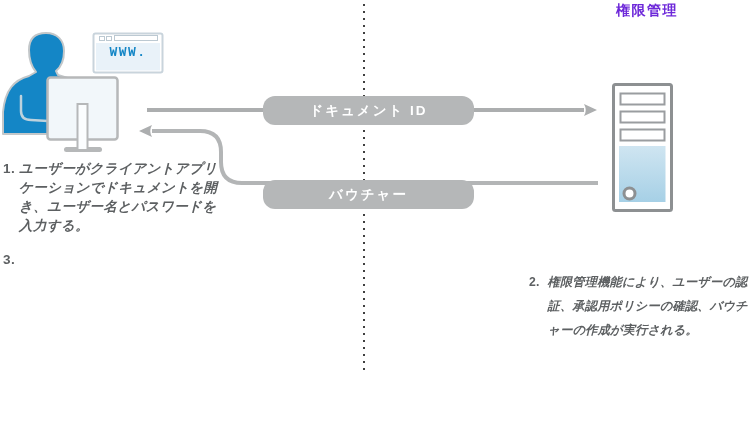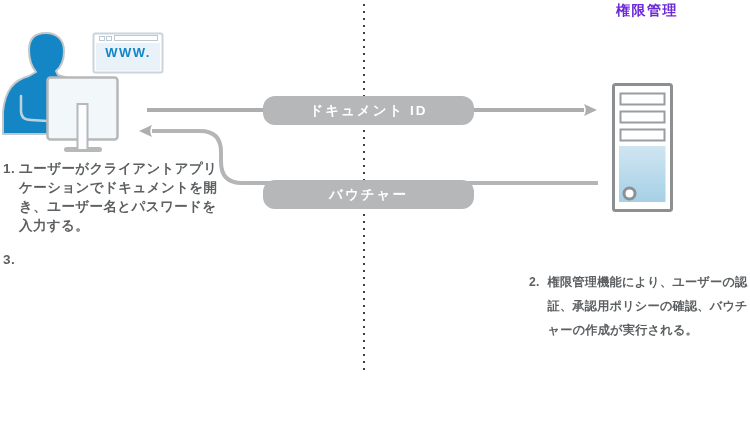--- a/index.html
+++ b/index.html
@@ -19,27 +19,27 @@
     color:#ffffff;font-size:13.5px;font-weight:bold;letter-spacing:2px;text-align:right;
   }
   .pill.docid{top:96px;}
   .pill.voucher{top:168px;margin-top:12px;}
   .server-title{
     position:absolute;left:592px;top:2px;width:110px;z-index:3;
     text-align:center;color:#6d28d9;font-size:14px;font-weight:600;letter-spacing:1.5px;
   }
   .www-label{
     position:absolute;left:96px;top:45px;width:64px;z-index:3;
-    text-align:center;color:#1486c6;font-size:13px;font-weight:bold;letter-spacing:1.5px;
+    text-align:center;color:#1486c6;font-size:13px;font-weight:bold;letter-spacing:1.5px;font-family:Liberation Mono, monospace;
   }
   .step{
     position:absolute;display:flex;z-index:3;color:#5d6062;
   }
   .step .num{font-weight:bold;flex:none;}
-  .step .txt{white-space:pre-line;font-weight:600;}
+  .step .txt{white-space:pre-line;font-weight:600;font-style:italic;}
   .step-1{left:3px;top:159px;width:235px;font-size:13.5px;line-height:19px;letter-spacing:0.4px;}
   .step-3{left:3px;top:250px;width:262px;font-size:13.5px;line-height:19px;letter-spacing:0.4px;}
   .step-1 .num,.step-3 .num{margin-right:4px;}
   .step-2{left:529px;top:270px;width:222px;font-size:12.2px;line-height:24px;letter-spacing:0.2px;}
   .step-2 .num{margin-right:8px;}
 </style>
 </head>
 <body>
 
 <div class="stage">

